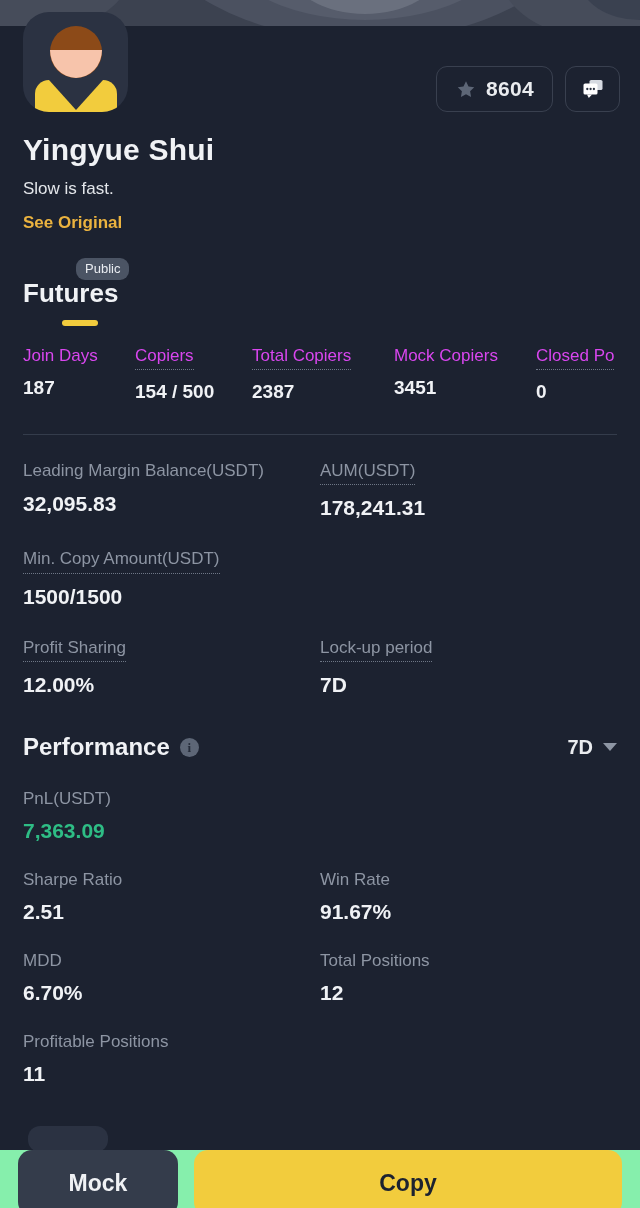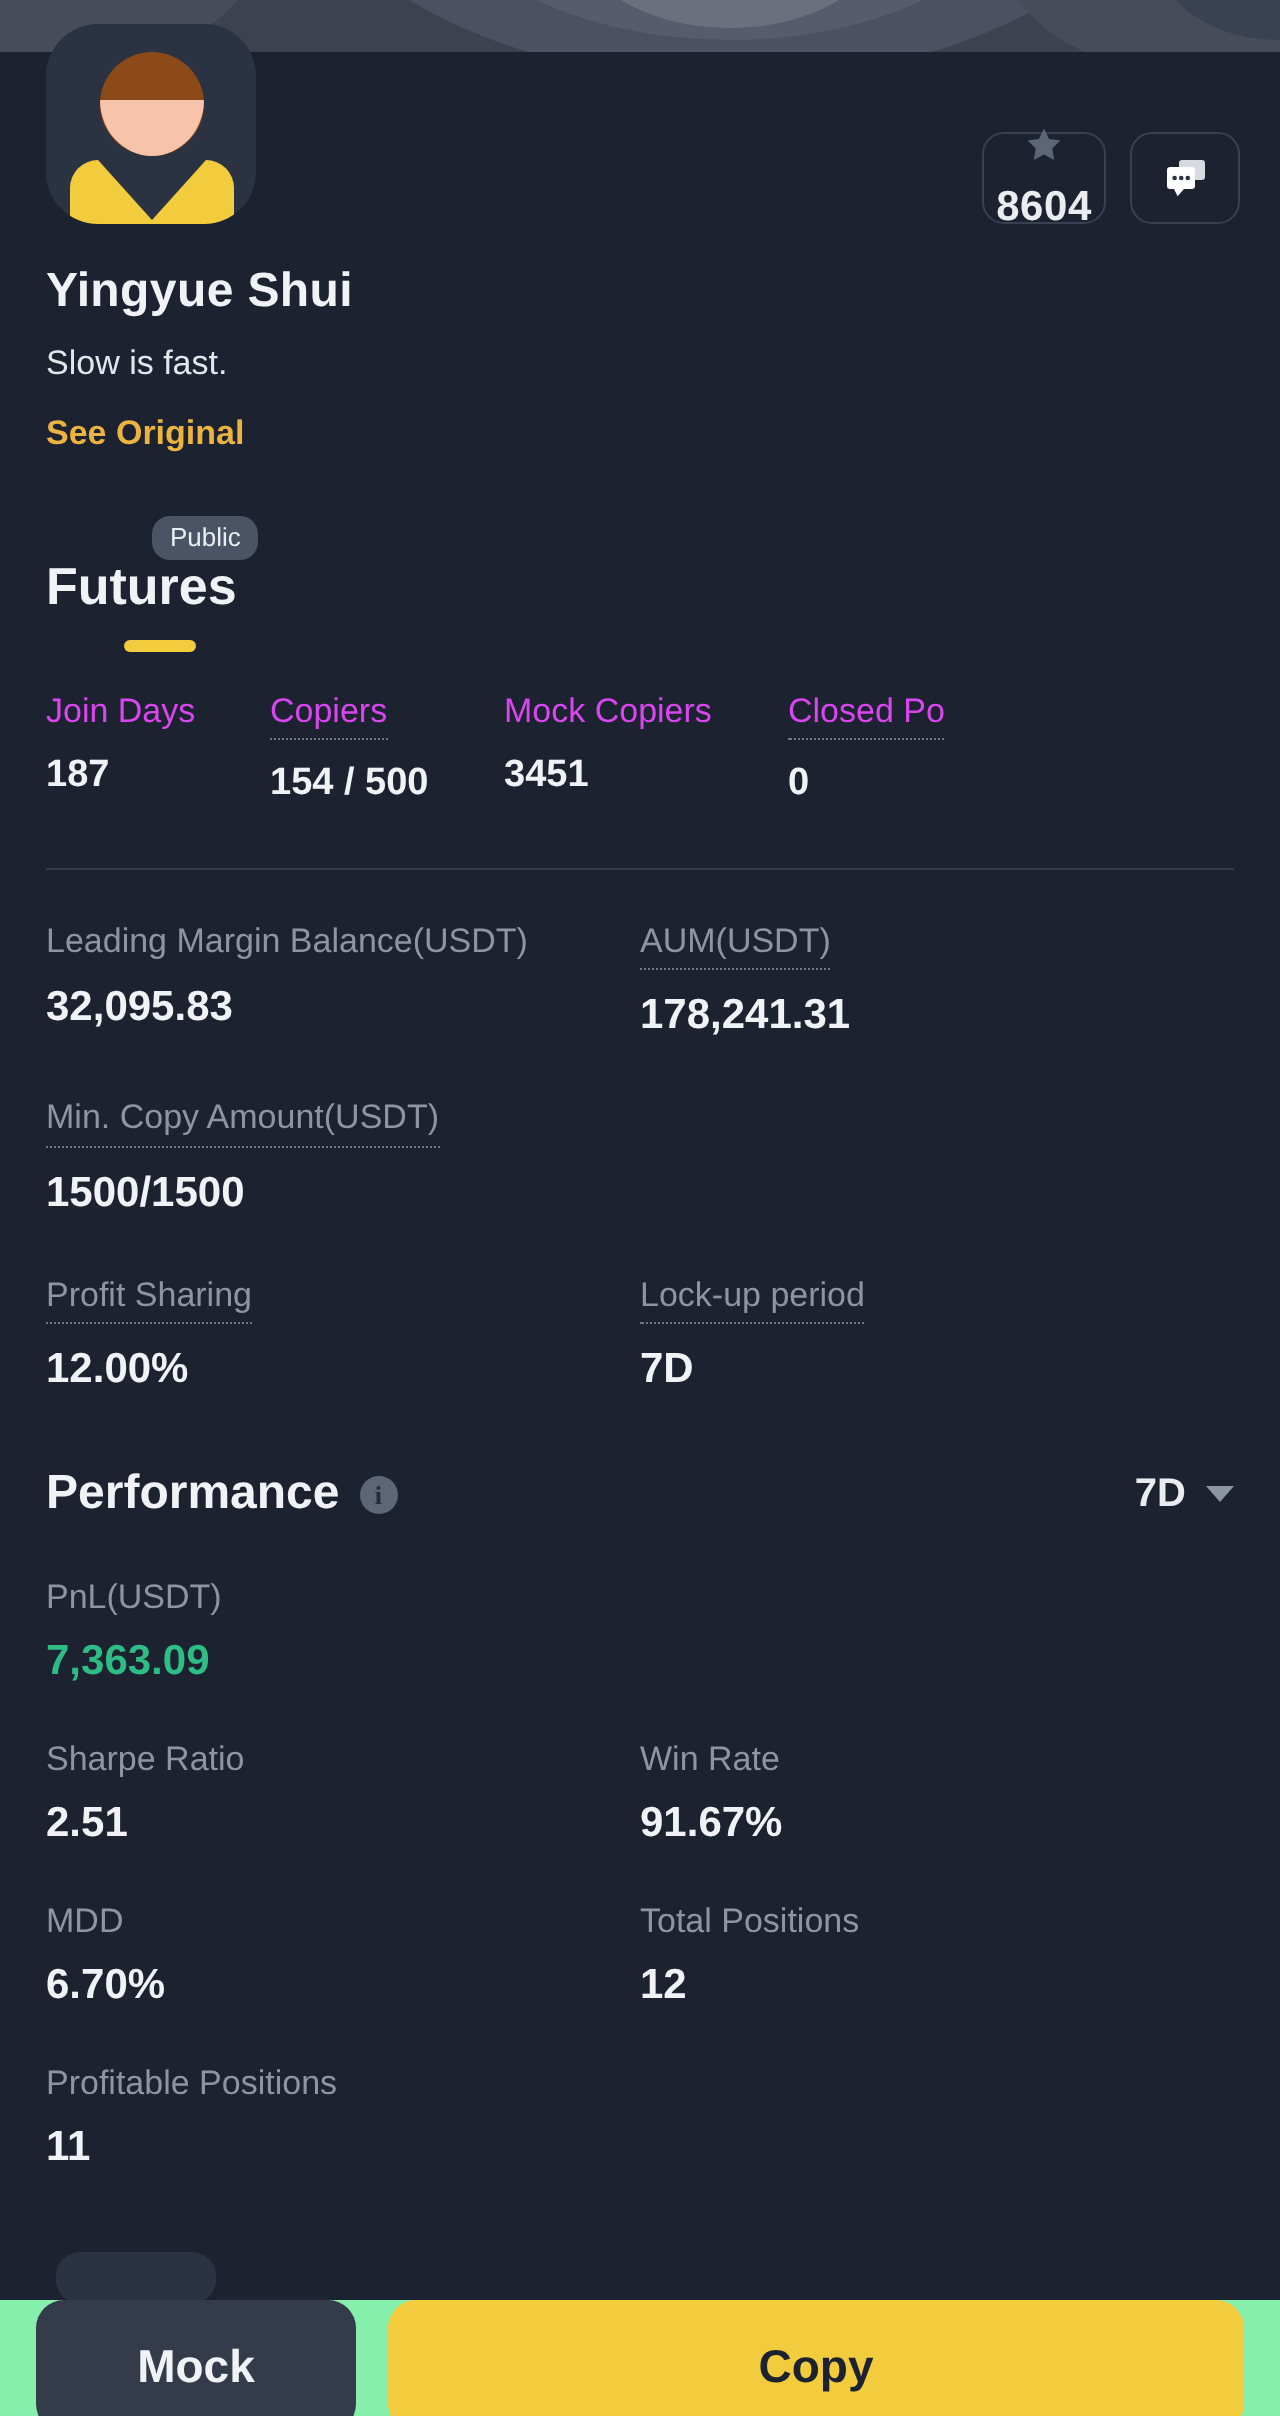--- a/index.html
+++ b/index.html
@@ -92,37 +92,37 @@
     height: 46px;
     border: 1px solid #39404f;
     border-radius: 11px;
     display: flex;
     align-items: center;
     justify-content: center;
     gap: 9px;
     background: transparent;
     box-sizing: border-box;
   }
-  .pill-btn.fav { padding: 0 6px; flex-direction: column; }
+  .pill-btn.fav { padding: 0 18px; }
   .pill-btn.chat { width: 55px; }
   .fav-count {
     font-size: 21px;
     font-weight: bold;
     color: #eaecef;
     letter-spacing: .3px;
   }
   .star-icon svg, .chat-icon svg { display: block; }
 
   .identity {
     position: absolute;
     left: 23px; top: 107px;
     width: 560px;
   }
   .display-name {
-    font-size: 24px;
+    font-size: 30px;
     font-weight: bold;
     color: #f0f2f5;
     letter-spacing: .2px;
     margin: 0;
     line-height: 1.1;
   }
   .tagline {
     margin-top: 13px;
     font-size: 17px;
     color: #e3e6ea;
@@ -424,20 +424,24 @@
 
 <div class="metrics-row">
   <div class="metric-col c0">
     <span class="m-label">Join Days</span>
     <div class="m-value">187</div>
   </div>
   <div class="metric-col c1">
     <span class="m-label dotted">Copiers</span>
     <div class="m-value">154 / 500</div>
   </div>
+  <div class="metric-col c2">
+    <span class="m-label dotted">Total Copiers</span>
+    <div class="m-value">2387</div>
+  </div>
   <div class="metric-col c3">
     <span class="m-label">Mock Copiers</span>
     <div class="m-value">3451</div>
   </div>
   <div class="metric-col c4">
     <span class="m-label dotted">Closed Po</span>
     <div class="m-value">0</div>
   </div>
 </div>
 

